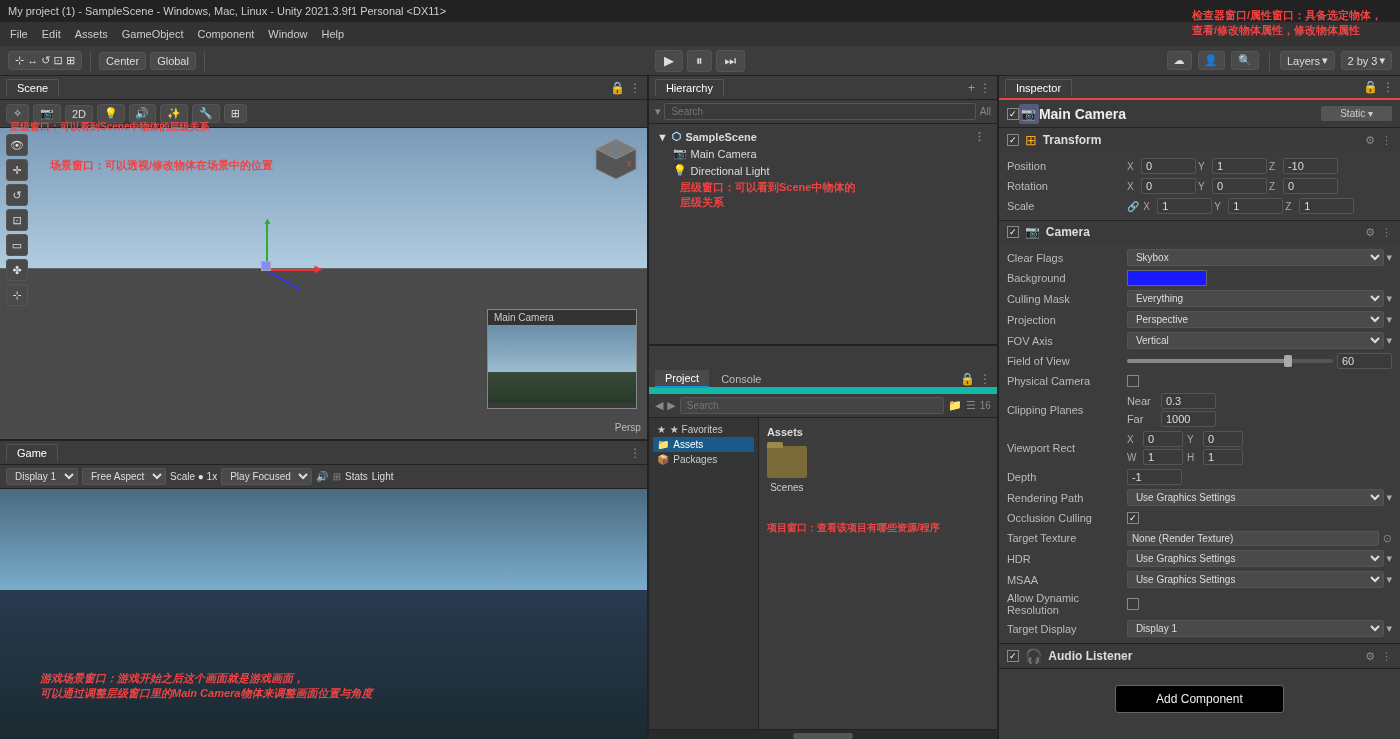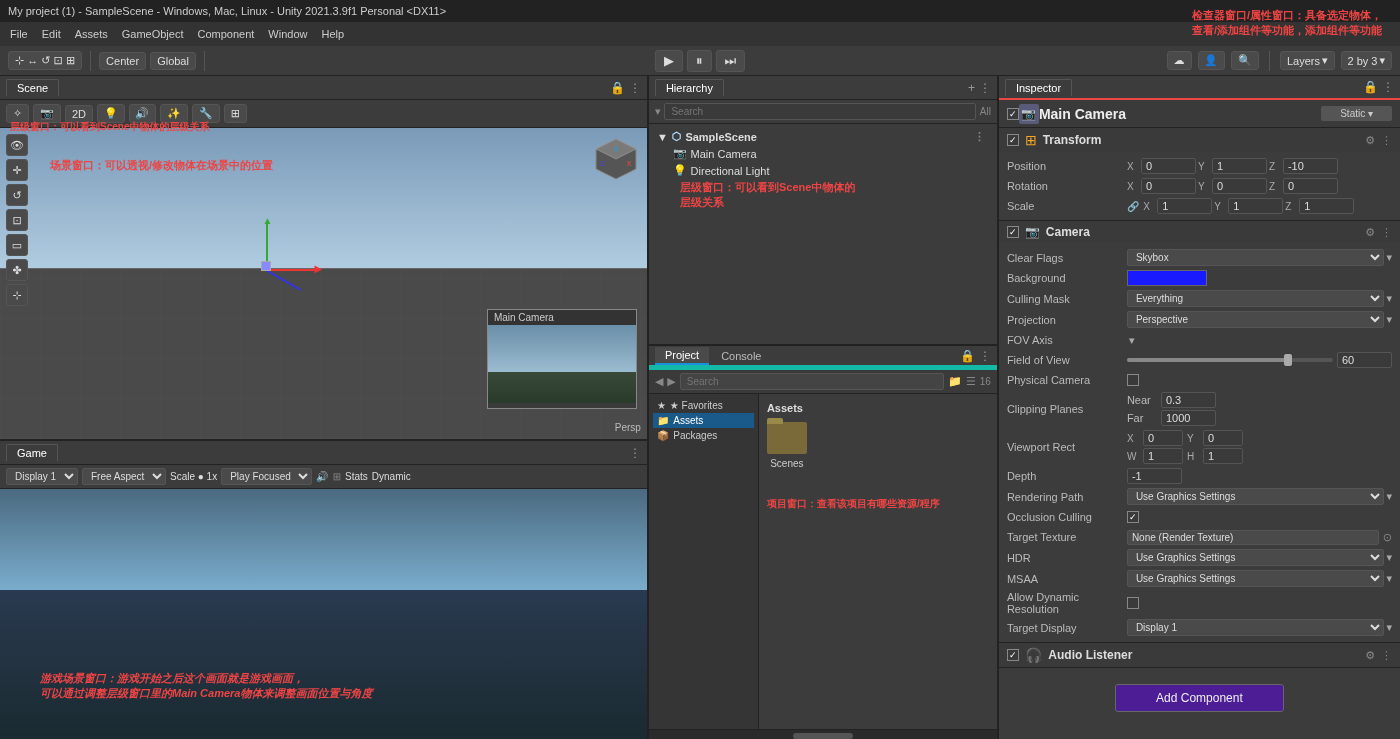--- a/index.html
+++ b/index.html
@@ -48,21 +48,21 @@
 
     
     #mid-panel { width: 356px; display: flex; flex-direction: column; border-right: 2px solid #222; }
 
     #hierarchy { height: 270px; background: #3c3c3c; border-bottom: 2px solid #222; display: flex; flex-direction: column; }
     .hierarchy-content { flex: 1; overflow-y: auto; padding: 4px; }
     .hierarchy-item { padding: 2px 8px; cursor: pointer; display: flex; align-items: center; gap: 4px; }
     .hierarchy-item.scene { font-weight: bold; padding-left: 4px; }
     .hierarchy-child { padding-left: 20px; }
     #project-console { flex: 1; background: #3c3c3c; display: flex; flex-direction: column; }
-    .pc-tab-bar { background: #3c3c3c; height: 24px; display: flex; align-items: center; border-bottom: 5px solid #14b8a6; gap: 2px; padding: 0 6px; }
+    .pc-tab-bar { background: #3c3c3c; height: 24px; display: flex; align-items: center; border-bottom: 7px solid #14b8a6; gap: 2px; padding: 0 6px; margin-top: 24px; }
     .pc-tab { padding: 2px 10px; color: #bbb; font-size: 11px; cursor: pointer; }
     .pc-tab.active { background: #4a4a4a; color: #fff; border-bottom: 2px solid #1a8fde; }
     .pc-content { flex: 1; display: flex; }
     .project-sidebar { width: 110px; background: #353535; border-right: 1px solid #222; padding: 4px; font-size: 10px; }
     .project-sidebar-item { padding: 2px 4px; color: #ccc; cursor: pointer; display: flex; align-items: center; gap: 4px; }
     .project-sidebar-item.active { background: #1a5a8a; color: #fff; }
     .project-main { flex: 1; padding: 8px; display: flex; flex-direction: column; align-items: flex-start; }
     .assets-header { font-size: 11px; font-weight: bold; color: #ddd; margin-bottom: 8px; }
     .assets-folder { display: flex; flex-direction: column; align-items: center; gap: 4px; }
     .folder-icon { width: 40px; height: 32px; background: #7a6a3a; border-radius: 2px; position: relative; }
@@ -90,21 +90,21 @@
     .prop-dropdown { background: #4a4a4a; border: 1px solid #555; color: #ddd; padding: 1px 4px; font-size: 10px; border-radius: 2px; flex: 1; }
     .prop-xyz { display: flex; align-items: center; gap: 2px; flex: 1; }
     .xyz-label { color: #aaa; font-size: 10px; width: 12px; }
     .slider-container { flex: 1; display: flex; align-items: center; gap: 4px; }
     .slider { flex: 1; height: 4px; background: #555; border-radius: 2px; position: relative; }
     .slider-fill { height: 100%; background: #888; border-radius: 2px; width: 80%; }
     .slider-thumb { position: absolute; right: 20%; top: -4px; width: 8px; height: 12px; background: #aaa; border-radius: 2px; }
     .color-swatch { width: 80px; height: 16px; border: 1px solid #666; }
     .checkbox { width: 12px; height: 12px; border: 1px solid #888; background: #3a3a3a; display: flex; align-items: center; justify-content: center; }
     .checkbox.checked::after { content: '✓'; color: #fff; font-size: 9px; }
-    .add-component-btn { background: #4c1d95; border: 1px solid #666; color: #eee; padding: 6px 40px; font-size: 12px; border-radius: 3px; cursor: pointer; margin: 8px auto; display: block; }
+    .add-component-btn { background: #000000; border: 1px solid #666; color: #eee; padding: 6px 40px; font-size: 12px; border-radius: 3px; cursor: pointer; margin: 8px auto; display: block; }
 
     
     ::-webkit-scrollbar { width: 6px; }
     ::-webkit-scrollbar-track { background: #2a2a2a; }
     ::-webkit-scrollbar-thumb { background: #666; border-radius: 3px; }
 
     
     .red-text { color: #e44; font-weight: bold; font-size: 11px; }
 
     
@@ -242,21 +242,21 @@
         <select class="game-dropdown">
           <option>Free Aspect</option>
         </select>
         <span>Scale ● 1x</span>
         <select class="game-dropdown">
           <option>Play Focused</option>
         </select>
         <span style="color:#888;">🔊</span>
         <span style="color:#888;">⊞</span>
         <span>Stats</span>
-        <span>Dynamic</span>
+        <span>Light</span>
       </div>
       <div class="game-canvas">
         <div class="game-annotation">
           <span style="white-space:pre-line;font-style:italic;">游戏场景窗口：游戏开始之后这个画面就是游戏画面，
 可以通过调整层级窗口里的Main Camera物体来调整画面位置与角度</span>
         </div>
       </div>
     </div>
   </div>
 
@@ -448,20 +448,23 @@
         <div class="prop-row">
           <div class="prop-label">Projection</div>
           <select class="prop-dropdown">
             <option>Perspective</option>
           </select>
           <span style="color:#aaa; margin-left:2px;">▾</span>
         </div>
 
         <div class="prop-row">
           <div class="prop-label">FOV Axis</div>
+          <select class="prop-dropdown">
+            <option>Vertical</option>
+          </select>
           <span style="color:#aaa; margin-left:2px;">▾</span>
         </div>
 
         <div class="prop-row">
           <div class="prop-label">Field of View</div>
           <div class="slider-container">
             <div class="slider">
               <div class="slider-fill"></div>
               <div class="slider-thumb"></div>
             </div>
@@ -575,13 +578,13 @@
 
     <div style="padding:8px; display:flex; justify-content:center;">
       <button class="add-component-btn">Add Component</button>
     </div>
 
   </div>
 </div>
 
 <div style="position:fixed; top:180px; left:680px; color:#e44; font-size:11px; font-weight:bold; pointer-events:none; z-index:100; max-width:180px;">层级窗口：可以看到Scene中物体的层级关系</div>
 
-<div style="position:fixed; top:8px; right:8px; color:#e44; font-size:11px; font-weight:bold; max-width:200px; pointer-events:none; z-index:200; line-height:1.4;">检查器窗口/属性窗口：具备选定物体，查看/添加组件等功能，添加组件等功能</div>
+<div style="position:fixed; top:8px; right:8px; color:#e44; font-size:11px; font-weight:bold; max-width:200px; pointer-events:none; z-index:200; line-height:1.4;">检查器窗口/属性窗口：具备选定物体，查看/修改物体属性，修改物体属性</div>
 
 </body></html>

